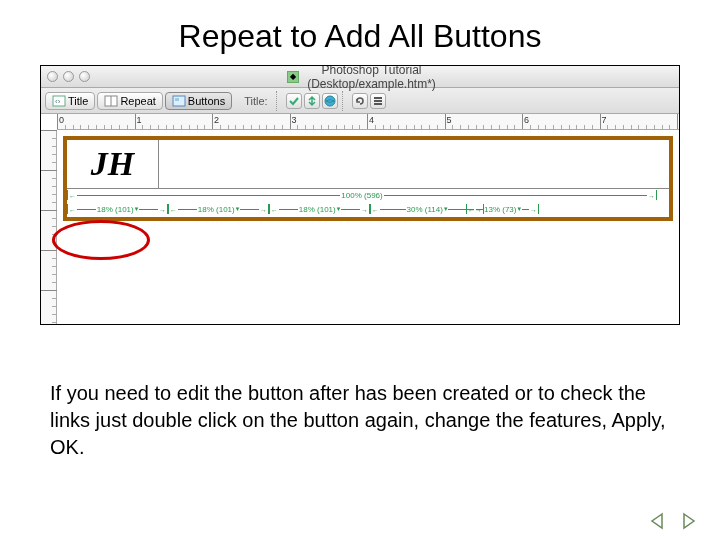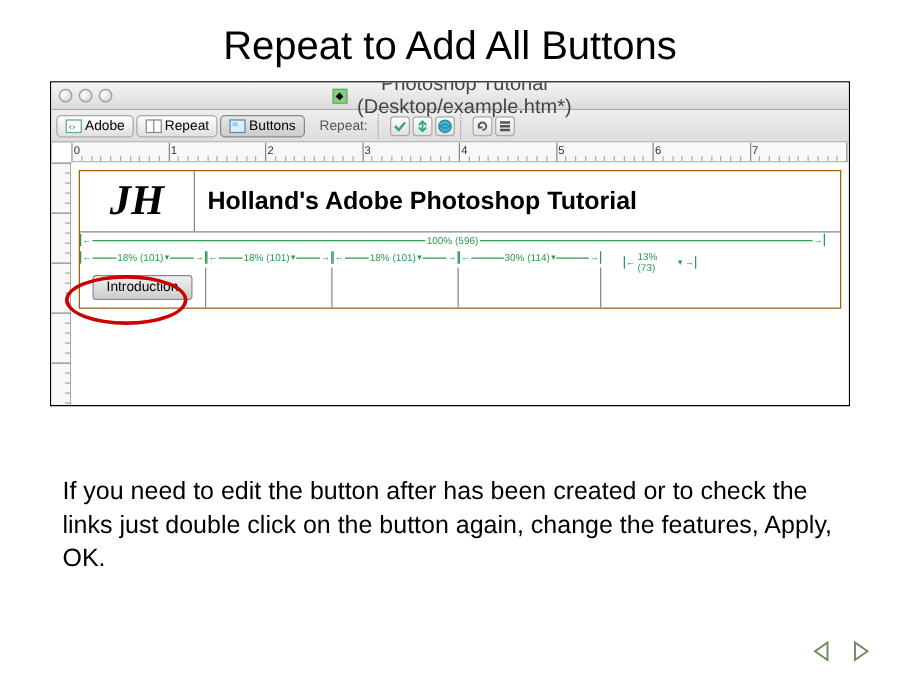--- a/index.html
+++ b/index.html
@@ -4,39 +4,39 @@
 <style>
   * { box-sizing: border-box; margin: 0; padding: 0; }
   body { width: 720px; height: 540px; background: #fff; font-family: Arial, sans-serif; position: relative; }
   .slide-title { font-size: 32px; font-weight: normal; text-align: center; padding: 18px 0 10px; }
   .app-frame { margin: 0 40px; border: 1px solid #000; background: #fff; position: relative; height: 260px; overflow: hidden; }
   .titlebar { height: 22px; background: linear-gradient(#f4f4f4,#dcdcdc); border-bottom: 1px solid #aaa; display: flex; align-items: center; padding: 0 6px; gap: 5px; }
   .traffic { width: 11px; height: 11px; border-radius: 50%; border: 1px solid #999; }
   .tl-close { background: radial-gradient(circle at 35% 35%, #fff, #ccc); }
   .tl-min { background: radial-gradient(circle at 35% 35%, #fff, #ccc); }
   .tl-max { background: radial-gradient(circle at 35% 35%, #fff, #ccc); }
-  .win-title { flex: 1; text-align: center; font-size: 16px; color: #444; }
+  .win-title { flex: 1; text-align: center; font-size: 12px; color: #444; }
   .win-icon { width: 12px; height: 12px; background: #8c8; border: 1px solid #6a6; font-size: 8px; display: flex; align-items: center; justify-content: center; margin-right: 4px; }
   .toolbar { height: 26px; background: linear-gradient(#eee,#ddd); border-bottom: 1px solid #aaa; display: flex; align-items: center; padding: 0 4px; gap: 2px; }
   .tb-btn { display: flex; align-items: center; gap: 2px; padding: 2px 6px; font-size: 11px; border: 1px solid #aaa; border-radius: 4px; background: linear-gradient(#fff,#e0e0e0); cursor: pointer; }
   .tb-btn.active { background: linear-gradient(#e8e8e8,#ccc); border-color: #888; }
   .tb-icon { width: 14px; height: 12px; display: inline-flex; align-items: center; justify-content: center; }
   .tb-label-text { font-size: 11px; color: #555; margin: 0 4px 0 10px; }
   .tb-input { border: 1px solid #bbb; background: #fff; font-size: 11px; padding: 2px 6px; width: 155px; color: #999; border-radius: 3px; }
   .tb-sep { width: 6px; height: 20px; border-left: 1px dotted #999; margin: 0 2px; }
   .ic { width: 16px; height: 16px; display: flex; align-items: center; justify-content: center; border: 1px solid #aaa; border-radius: 3px; background: linear-gradient(#fff,#e0e0e0); cursor: pointer; }
   .ruler-h { height: 16px; background: #f8f8f8; border-bottom: 1px solid #aaa; position: relative; font-size: 9px; color: #333; overflow: hidden; margin-left: 16px; }
   .ruler-v { width: 16px; background: #f8f8f8; border-right: 1px solid #aaa; position: absolute; left: 0; top: 64px; bottom: 0; }
   .ruler-h .tick { position: absolute; top: 0; width: 1px; height: 16px; background: #888; }
   .ruler-h .tick.minor { height: 5px; top: 11px; background: #aaa; }
   .ruler-h .num { position: absolute; top: 1px; font-size: 9px; }
   .ruler-v .vtick { position: absolute; left: 0; height: 1px; width: 16px; background: #888; }
   .ruler-v .vtick.minor { width: 5px; left: 11px; background: #aaa; }
   .canvas { position: absolute; left: 16px; top: 64px; right: 0; bottom: 0; background: #fff; }
-  .page-table { border: 1px solid #a16207; margin: 6px; }
+  .page-table { border: 4px solid #a16207; margin: 6px; }
   .page-row1 { display: flex; border-bottom: 1px solid #888; }
   .logo-cell { width: 92px; height: 48px; border-right: 1px solid #888; display: flex; align-items: center; justify-content: center; }
   .logo { font-family: 'Brush Script MT', cursive; font-size: 34px; font-weight: bold; font-style: italic; line-height: 0.8; }
   .heading-cell { flex: 1; display: flex; align-items: center; padding: 0 10px; }
   .page-heading { font-size: 20px; font-weight: bold; }
   .guide-row { height: 14px; position: relative; }
   .guide-seg { position: absolute; top: 1px; font-size: 8px; color: #2a9b4f; display: flex; align-items: center; gap: 1px; }
   .garrow { font-size: 7px; color: #2a9b4f; }
   .page-row2 { display: flex; height: 32px; }
   .nav-cell { border-right: 1px solid #888; display: flex; align-items: center; justify-content: center; }
@@ -66,41 +66,41 @@
   </div>
 
   <div class="toolbar">
     <div class="tb-btn">
       <span class="tb-icon">
           <svg width="14" height="12">
             <rect x="1" y="1" width="12" height="10" fill="#fff" stroke="#6a8"></rect>
             <text x="3" y="9" font-size="8" fill="#477">‹›</text>
           </svg>
         </span>
-      <span>Adobe</span>
+      <span>Title</span>
     </div>
     <div class="tb-btn">
       <span class="tb-icon">
           <svg width="14" height="12">
             <rect x="1" y="1" width="12" height="10" fill="#fff" stroke="#888"></rect>
             <line x1="7" y1="1" x2="7" y2="11" stroke="#888"></line>
           </svg>
         </span>
       <span>Repeat</span>
     </div>
     <div class="tb-btn active">
       <span class="tb-icon">
           <svg width="14" height="12">
             <rect x="1" y="1" width="12" height="10" fill="#def" stroke="#58b"></rect>
             <rect x="3" y="3" width="4" height="3" fill="#9cd"></rect>
           </svg>
         </span>
       <span>Buttons</span>
     </div>
-    <span class="tb-label-text">Repeat:</span>
+    <span class="tb-label-text">Title:</span>
     <div class="tb-sep"></div>
     <div class="ic">
         <svg width="12" height="12">
           <path d="M2 6 L5 9 L10 3" stroke="#3a7" stroke-width="2" fill="none"></path>
         </svg>
       </div>
     <div class="ic">
         <svg width="12" height="12">
           <path d="M6 2 L6 10 M3 5 L6 2 L9 5 M3 7 L6 10 L9 7" stroke="#3a7" stroke-width="1.5" fill="none"></path>
         </svg>
@@ -245,23 +245,20 @@
       <div class="vtick minor" style="top: 184px;"></div>
       <div class="vtick minor" style="top: 192px;"></div>
     </div>
 
   <div class="canvas">
     <div class="page-table">
       <div class="page-row1">
         <div class="logo-cell">
           <span class="logo">JH</span>
         </div>
-        <div class="heading-cell">
-          <span class="page-heading">Holland's Adobe Photoshop Tutorial</span>
-        </div>
       </div>
       <div class="guide-row">
         <div class="guide-seg" style="left:0;right:12px;justify-content:flex-start">
           <span style="border-left:1px solid #2a9b4f;height:10px"></span>
           <span class="garrow">←</span>
           <span style="flex:1;height:1px;background:#2a9b4f"></span>
           <span>100% (596)</span>
           <span style="flex:1;height:1px;background:#2a9b4f"></span>
           <span class="garrow">→</span>
           <span style="border-right:1px solid #2a9b4f;height:10px"></span>
@@ -301,39 +298,30 @@
           <div class="guide-seg" style="left: 303px; width: 114px;">
             <span style="border-left:1px solid #2a9b4f;height:10px"></span>
             <span class="garrow">←</span>
             <span style="flex:1;height:1px;background:#2a9b4f"></span>
             <span>30% (114)</span>
             <span class="garrow">▾</span>
             <span style="flex:1;height:1px;background:#2a9b4f"></span>
             <span class="garrow">→</span>
             <span style="border-right:1px solid #2a9b4f;height:10px"></span>
           </div>
-          <div class="guide-seg" style="left: 435px; width: 58px;">
+          <div class="guide-seg" style="left: 399px; width: 73px;">
             <span style="border-left:1px solid #2a9b4f;height:10px"></span>
             <span class="garrow">←</span>
             <span style="flex:1;height:1px;background:#2a9b4f"></span>
             <span>13% (73)</span>
             <span class="garrow">▾</span>
             <span style="flex:1;height:1px;background:#2a9b4f"></span>
             <span class="garrow">→</span>
             <span style="border-right:1px solid #2a9b4f;height:10px"></span>
           </div>
-        </div>
-      <div class="page-row2" id="nav-row">
-          <div class="nav-cell" style="width: 101px;">
-            <div class="nav-btn">Introduction</div>
-          </div>
-          <div class="nav-cell" style="width: 101px;"></div>
-          <div class="nav-cell" style="width: 101px;"></div>
-          <div class="nav-cell" style="width: 114px;"></div>
-          <div class="nav-cell" style="width: 73px; border-right: none;"></div>
         </div>
     </div>
     <div class="circle-annot"></div>
   </div>
 </div>
 
 <div class="caption">If you need to edit the button after has been created or to check the links just double click on the button again, change the features, Apply, OK.</div>
 
 <div class="nav-arrows">
   <div class="nav-tri">

